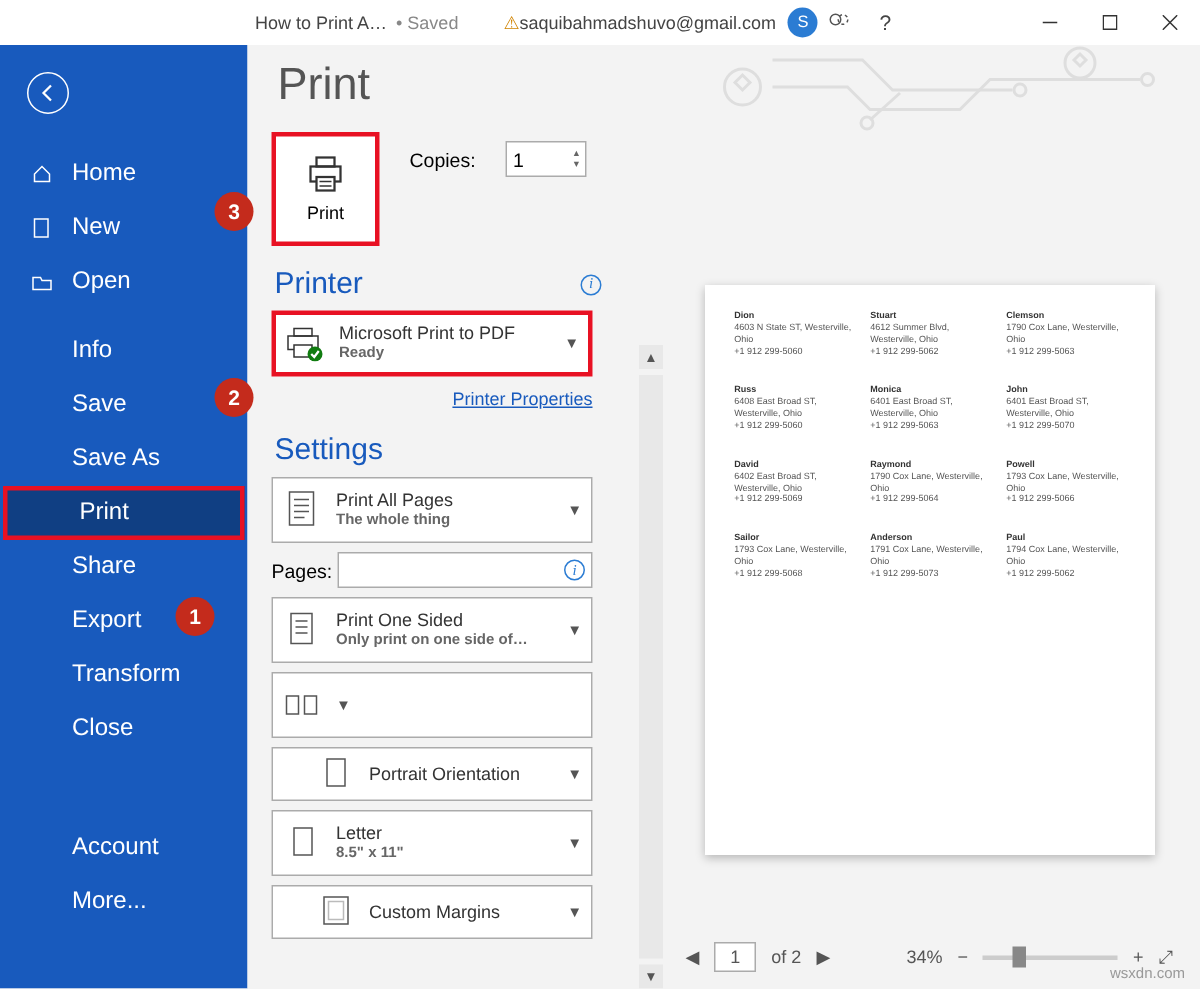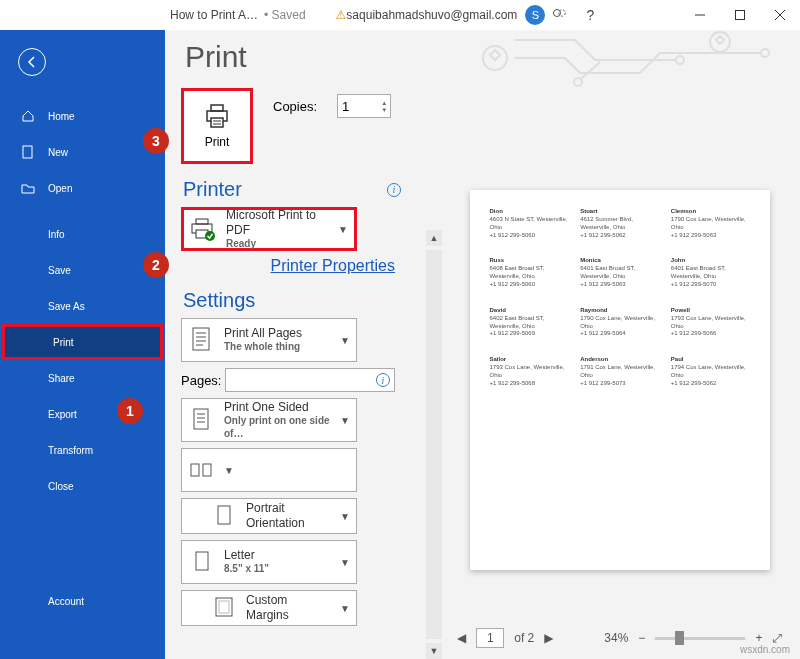--- a/index.html
+++ b/index.html
@@ -11,21 +11,21 @@
 .titlebar .warn { margin-left: 30px; color: #d08300; }
 .titlebar .email { margin-left: 0; color: #444; }
 .titlebar .avatar { width: 20px; height: 20px; border-radius: 50%; background: #2b7cd3; color: #fff; display: flex; align-items: center; justify-content: center; font-size: 11px; margin-left: 8px; }
 .titlebar .spacer { flex: 1; }
 .titlebar .winbtn { width: 40px; height: 30px; display: flex; align-items: center; justify-content: center; color: #444; font-size: 12px; }
 .titlebar .winbtn svg { width: 10px; height: 10px; }
 .titlebar .helpbtn { width: 30px; display:flex; align-items:center; justify-content:center; color:#444; font-size:14px;}
 
 .main { display: flex; height: 629px; }
 
-.sidebar { width: 165px; background: #185abd; color: #fff; display: flex; flex-direction: column; padding-top: 18px; font-size: 10px; }
+.sidebar { width: 165px; background: #185abd; color: #fff; display: flex; flex-direction: column; padding-top: 18px; font-size: 16px; }
 .back-circle { width: 28px; height: 28px; border: 1px solid #fff; border-radius: 50%; display: flex; align-items: center; justify-content: center; margin-left: 18px; margin-bottom: 22px; }
 .nav-item { display: flex; align-items: center; height: 36px; padding-left: 20px; gap: 12px; cursor: default; }
 .nav-item .icon { width: 16px; height: 16px; display:flex; align-items:center; justify-content:center; }
 .nav-item.selected { background: #103f83; border: 3px solid #e81123; margin: 0 2px; }
 .nav-sep { height: 10px; }
 .nav-bottom { margin-top: auto; margin-bottom: 40px; }
 
 .content { flex: 1; background: #f3f3f3; position: relative; display: flex; }
 .content .bg-lines { position: absolute; top: 0; right: 0; width: 480px; height: 70px; opacity: 0.35; }
 
@@ -34,31 +34,31 @@
 
 .print-row { display: flex; align-items: flex-start; gap: 20px; }
 .print-button { width: 72px; height: 76px; border: 3px solid #e81123; background: #fff; display: flex; flex-direction: column; align-items: center; justify-content: center; gap: 6px; font-size: 12px; }
 .copies-row { display: flex; align-items: center; gap: 20px; font-size: 13px; margin-top: 6px; }
 .copies-input { width: 54px; height: 24px; border: 1px solid #ababab; font-size: 13px; padding: 2px 4px; background:#fff; display:flex; align-items:center; justify-content:space-between;}
 .spin { display:flex; flex-direction:column; font-size:7px; line-height:7px; color:#666;}
 
 .section-title { font-size: 20px; font-weight: 300; color: #185abd; margin: 14px 0 6px 2px; display:flex; align-items:center; justify-content:space-between; width: 218px;}
 .info-icon { width: 14px; height: 14px; border: 1px solid #2b7cd3; border-radius: 50%; color: #2b7cd3; font-size: 10px; display: flex; align-items: center; justify-content: center; font-style: italic; font-family: serif;}
 
-.dropdown { width: 176px; height: 44px; border: 1px solid #ababab; background: #fff; display: flex; align-items: center; padding: 4px 6px; gap: 8px; font-size: 12px; margin-bottom: 6px; position:relative;}
+.dropdown { width: 214px; height: 44px; border: 1px solid #ababab; background: #fff; display: flex; align-items: center; padding: 4px 6px; gap: 8px; font-size: 12px; margin-bottom: 6px; position:relative;}
 .dropdown.highlight { border: 3px solid #e81123; }
 .dropdown.short { height: 36px; padding-left: 28px; }
 .dropdown .dd-icon { width: 28px; height: 34px; display:flex; align-items:center; justify-content:center; flex-shrink:0;}
 .dropdown .dd-text { flex: 1; line-height: 1.25; }
 .dropdown .dd-text .t1 { color: #333; }
 .dropdown .dd-text .t2 { color: #666; font-size: 10px; font-weight: bold; }
 .dropdown .chev { color: #555; font-size: 10px; }
 
 .link-row { text-align: right; width: 214px; margin-bottom: 8px; }
-.link { color: #185abd; text-decoration: underline; font-size: 16px; }
+.link { color: #185abd; text-decoration: underline; font-size: 12px; }
 
 .pages-row { display: flex; align-items: center; gap: 4px; width: 214px; margin-bottom: 6px; font-size: 13px;}
 .pages-input { flex:1; height: 24px; border: 1px solid #ababab; background:#fff; display:flex; align-items:center; justify-content:flex-end; padding-right:4px;}
 
 .badge { position: absolute; width: 26px; height: 26px; border-radius: 50%; background: #c42b1c; color: #fff; display: flex; align-items: center; justify-content: center; font-size: 14px; font-weight: 600; z-index: 5; }
 
 .scroll-col { width: 18px; display:flex; flex-direction:column; align-items:center; padding-top: 200px; background:#f3f3f3;}
 .scroll-track { width: 16px; flex:1; background:#e8e8e8; position:relative; margin-top:4px; margin-bottom:4px;}
 .scroll-btn { width:16px; height:16px; background:#e8e8e8; display:flex; align-items:center; justify-content:center; font-size:9px; color:#555;}
 
@@ -176,20 +176,24 @@
       </div>
     <div class="nav-item">
         <span class="icon"></span>
         <span>Close</span>
       </div>
     <div class="nav-bottom">
       <div class="nav-item">
           <span class="icon"></span>
           <span>Account</span>
         </div>
+      <div class="nav-item">
+          <span class="icon"></span>
+          <span>More...</span>
+        </div>
     </div>
   </div>
 
   <div class="content">
     <svg class="bg-lines" viewBox="0 0 480 70">
       <g fill="none" stroke="#b8b8b8" stroke-width="2">
         <circle cx="175" cy="28" r="12"></circle>
           <path d="M175 20l-5 5 5 5 5-5z"></path>
         <path d="M195 10 h60 l20 20 h80"></path>
           <circle cx="360" cy="30" r="4"></circle>

